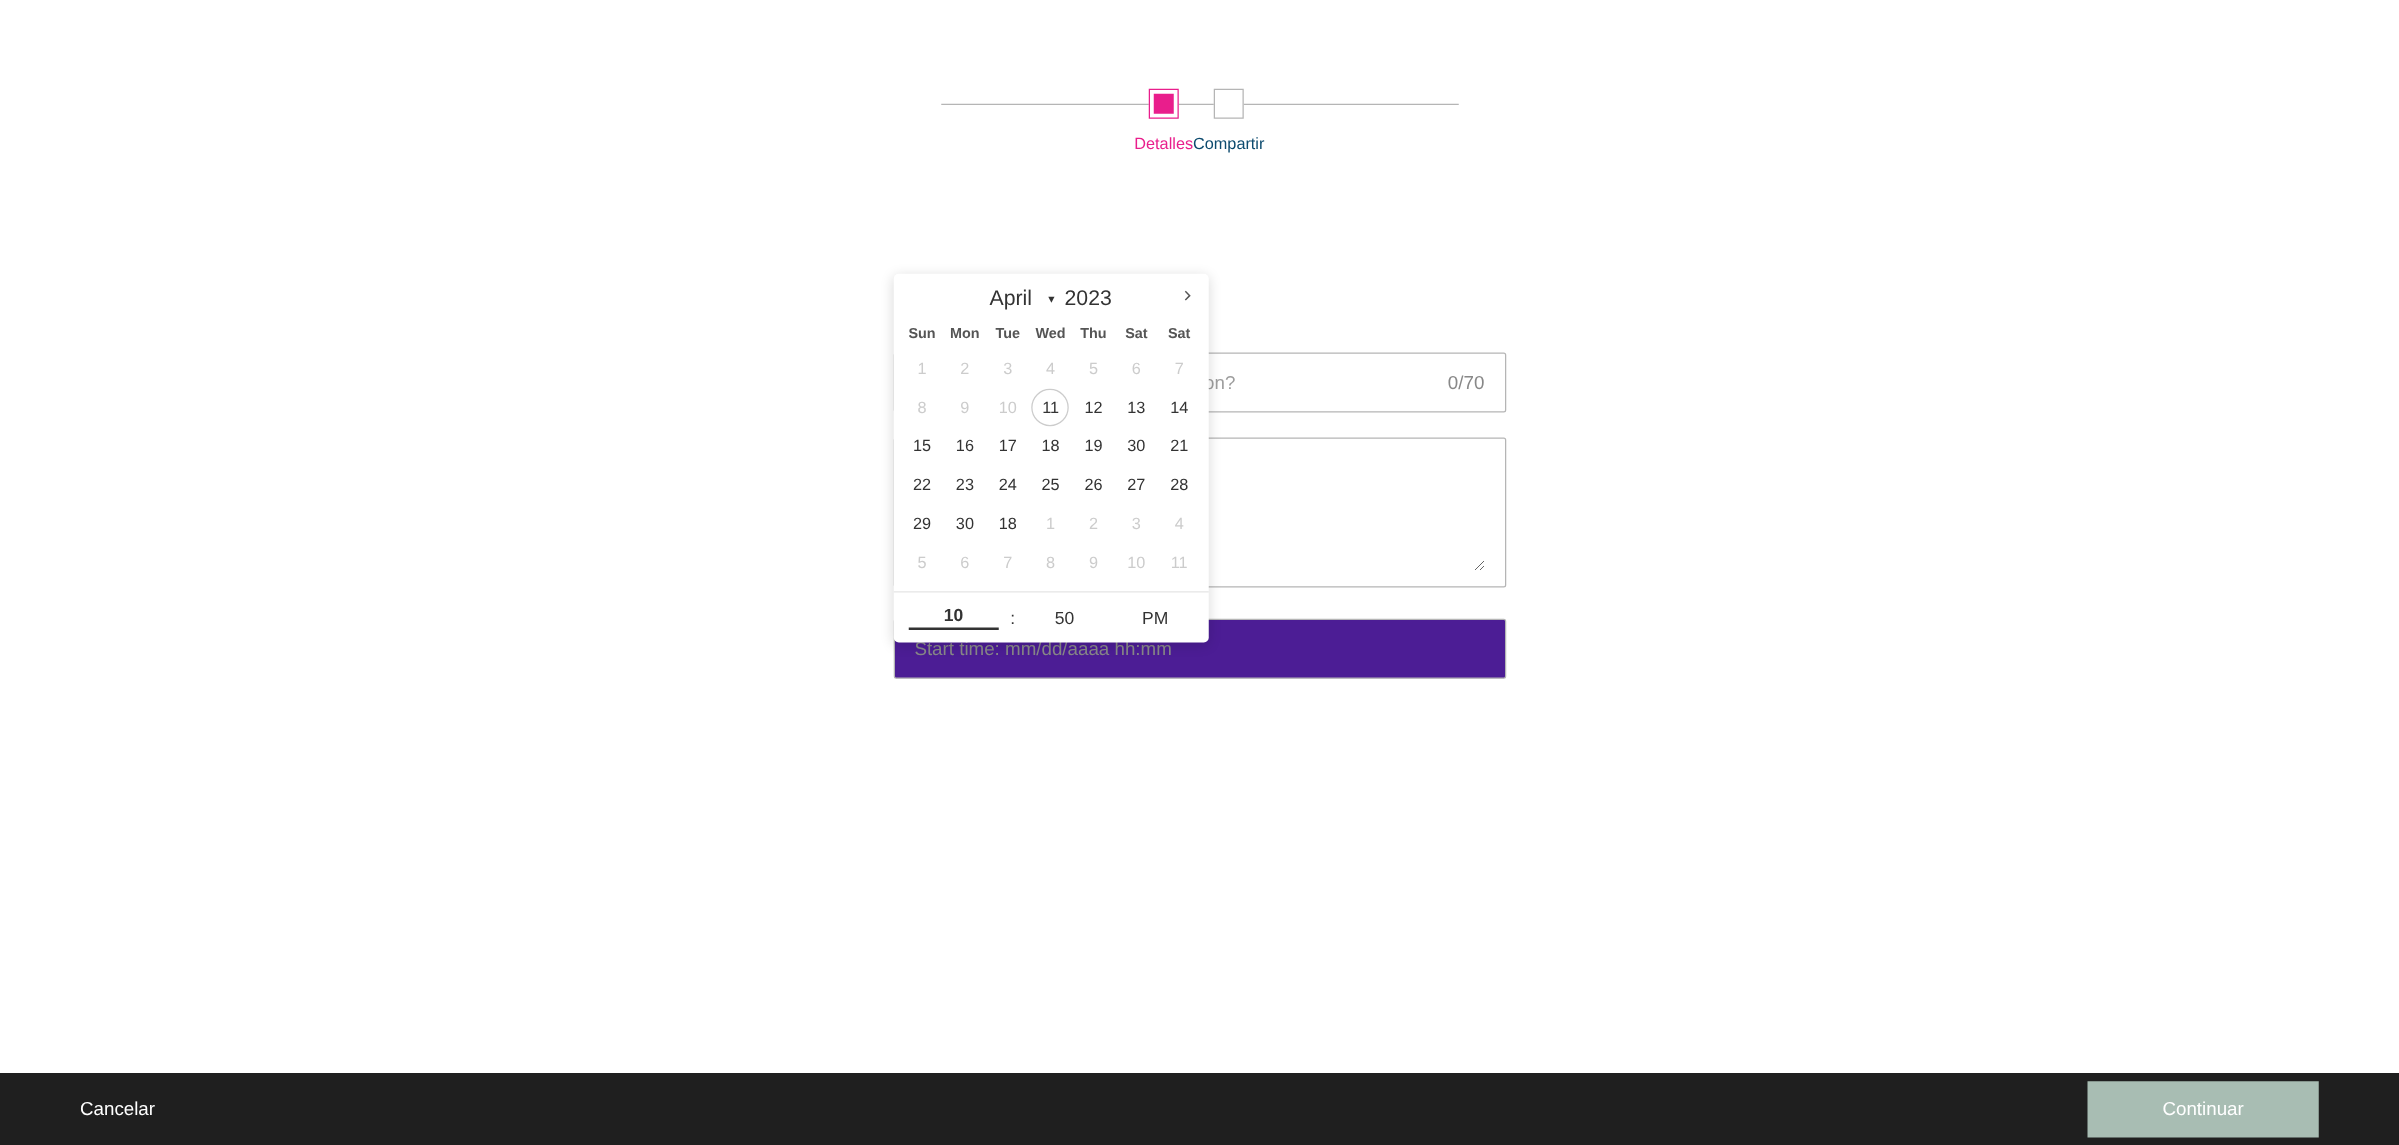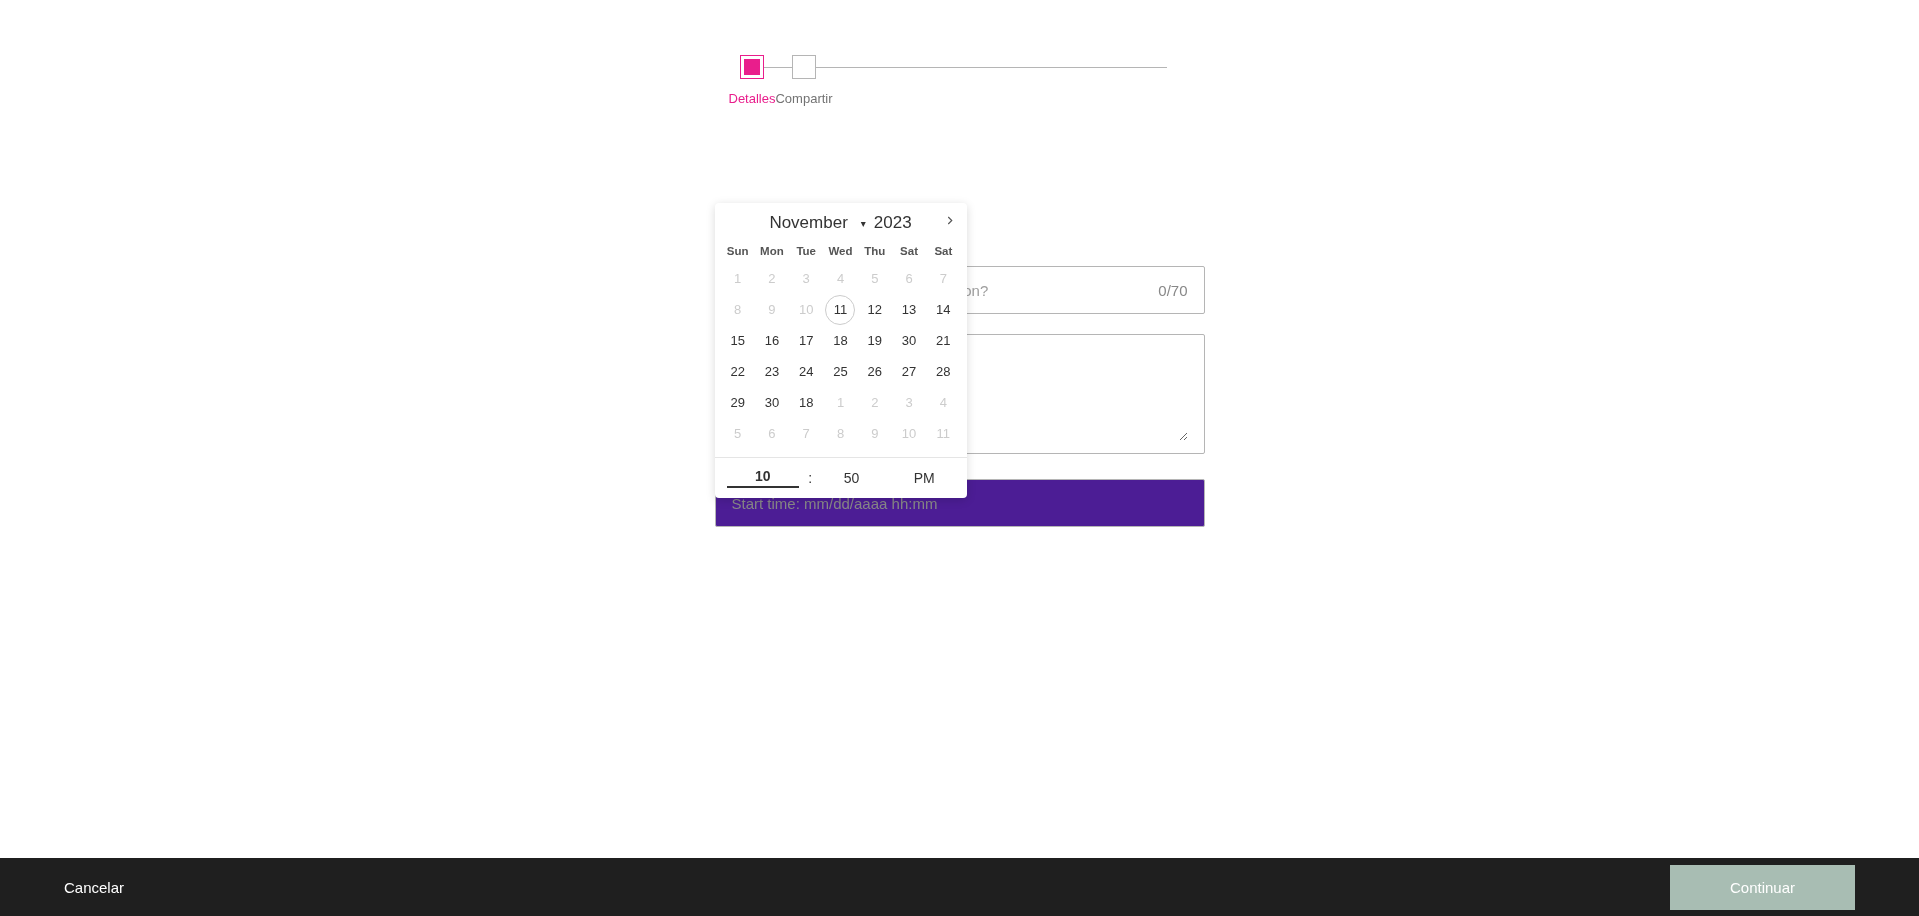--- a/index.html
+++ b/index.html
@@ -2,27 +2,27 @@
 <html><head>
 <meta charset="utf-8">
 <style>
   * { box-sizing: border-box; margin: 0; padding: 0; }
   html, body { width: 100%; height: 100%; font-family: 'Segoe UI', Arial, sans-serif; background: #fff; color: #333; }
   body { min-height: 916px; position: relative; }
 
   .content { width: 100%; padding-top: 55px; padding-bottom: 100px; }
 
   
-  .stepper { display: flex; align-items: flex-start; justify-content: flex-start; width: 462px; margin: 0 auto; position: relative; }
+  .stepper { display: flex; align-items: flex-start; justify-content: center; width: 462px; margin: 16px auto; position: relative; }
   .stepper-line { position: absolute; top: 12px; left: 24px; right: 24px; height: 1px; background: #b5b5b5; z-index: 0; }
   .step { display: flex; flex-direction: column; align-items: center; z-index: 1; }
   .step-box { width: 24px; height: 24px; border: 1px solid #b5b5b5; background: #fff; display: flex; align-items: center; justify-content: center; }
   .step-box.active { border-color: #e91e8c; }
   .step-box .inner { width: 16px; height: 16px; background: #e91e8c; }
-  .step-label { margin-top: 12px; font-size: 13px; color: #737373; }
+  .step-label { margin-top: 12px; font-size: 13px; color: #0c4a6e; }
   .step-label.active { color: #e91e8c; }
 
   
   .form-wrap { width: 490px; margin: 160px auto 0 auto; position: relative; }
   .input-row { position: relative; width: 100%; border: 1px solid #b5b5b5; border-radius: 2px; display: flex; align-items: center; padding: 0 16px; height: 48px; margin-bottom: 20px; }
   .input-row input { border: none; outline: none; width: 100%; font-size: 15px; color: #333; background: transparent; }
   .input-row input::placeholder { color: #9e9e9e; }
   .counter { color: #888; font-size: 15px; padding-left: 10px; text-align: right; }
 
   .textarea-row { width: 100%; border: 1px solid #b5b5b5; border-radius: 2px; padding: 12px 16px; height: 120px; margin-bottom: 25px; position: relative; }
@@ -76,21 +76,21 @@
       <div class="step-box"></div>
       <div class="step-label">Compartir</div>
     </div>
   </div>
 
   <div class="form-wrap">
 
     <div class="calendar">
       <div class="cal-header">
         <span class="cal-month-sel">
-          <span class="cal-month">November</span>
+          <span class="cal-month">April</span>
           <span class="caret">▾</span>
         </span>
         <span class="cal-year">2023</span>
         <span class="cal-next">
           <svg viewBox="0 0 24 24" fill="none" stroke-width="2">
               <polyline points="9 18 15 12 9 6"></polyline>
             </svg>
         </span>
       </div>
       <div class="cal-weekdays">

